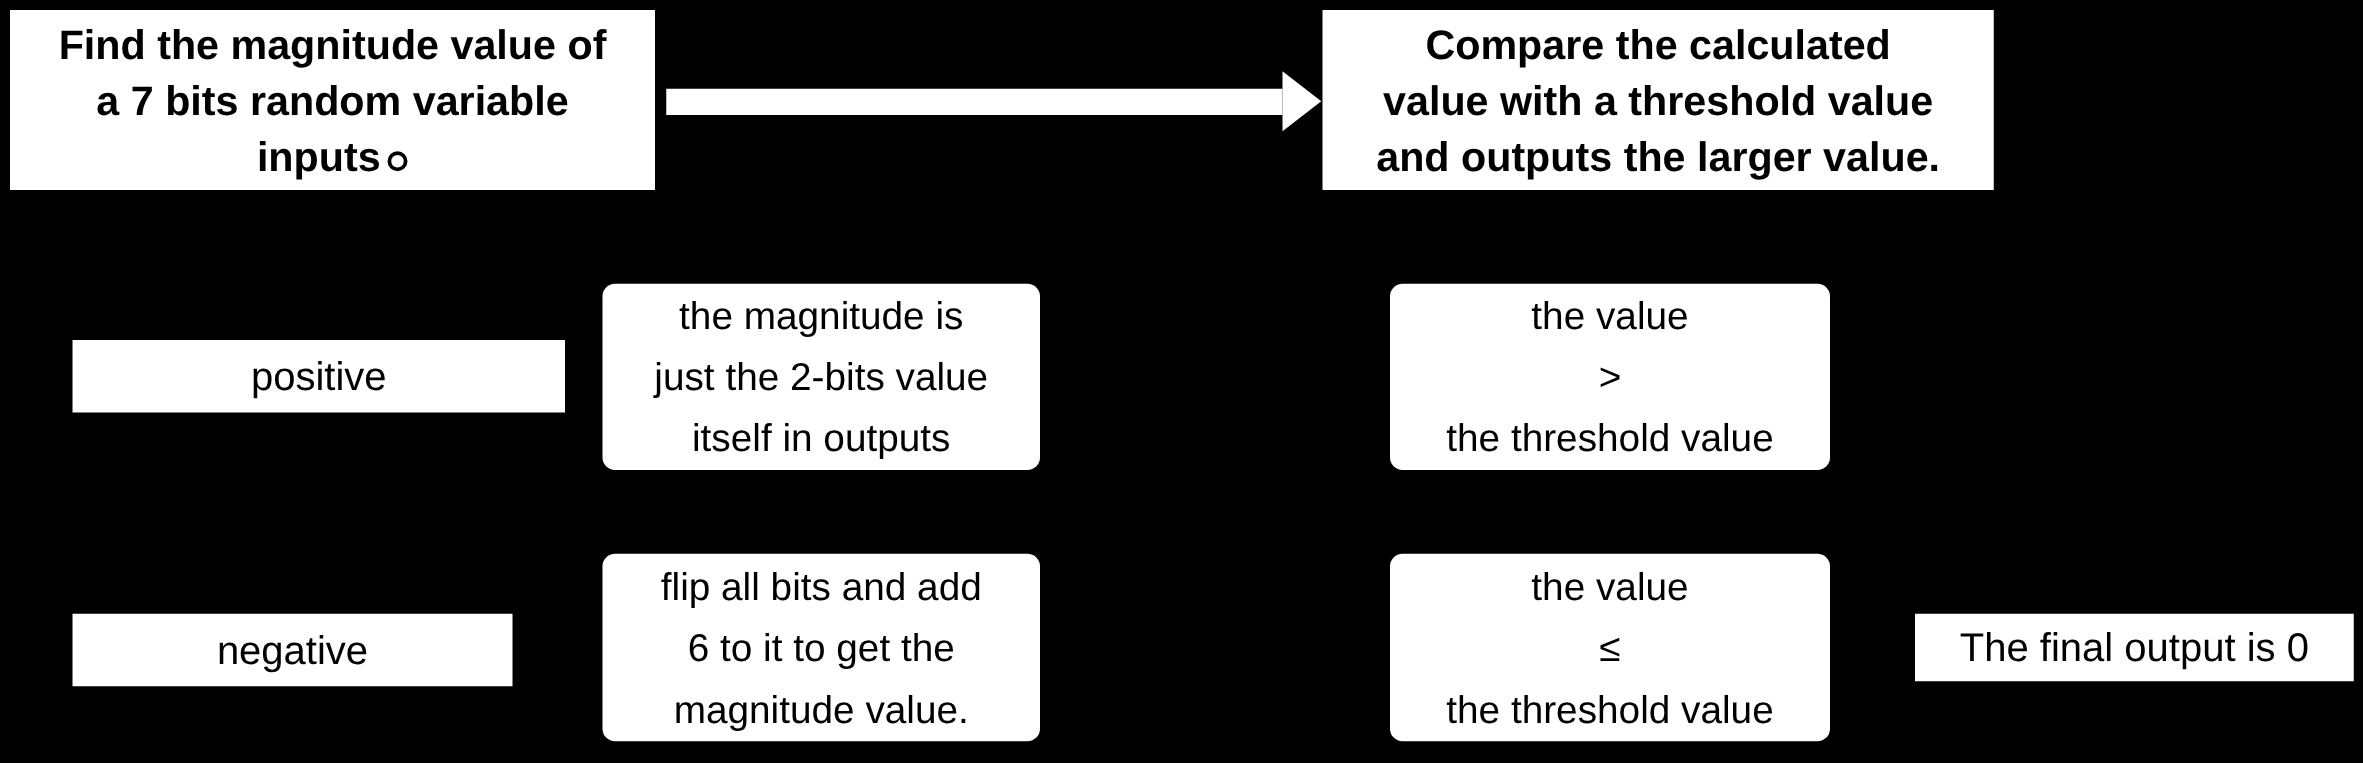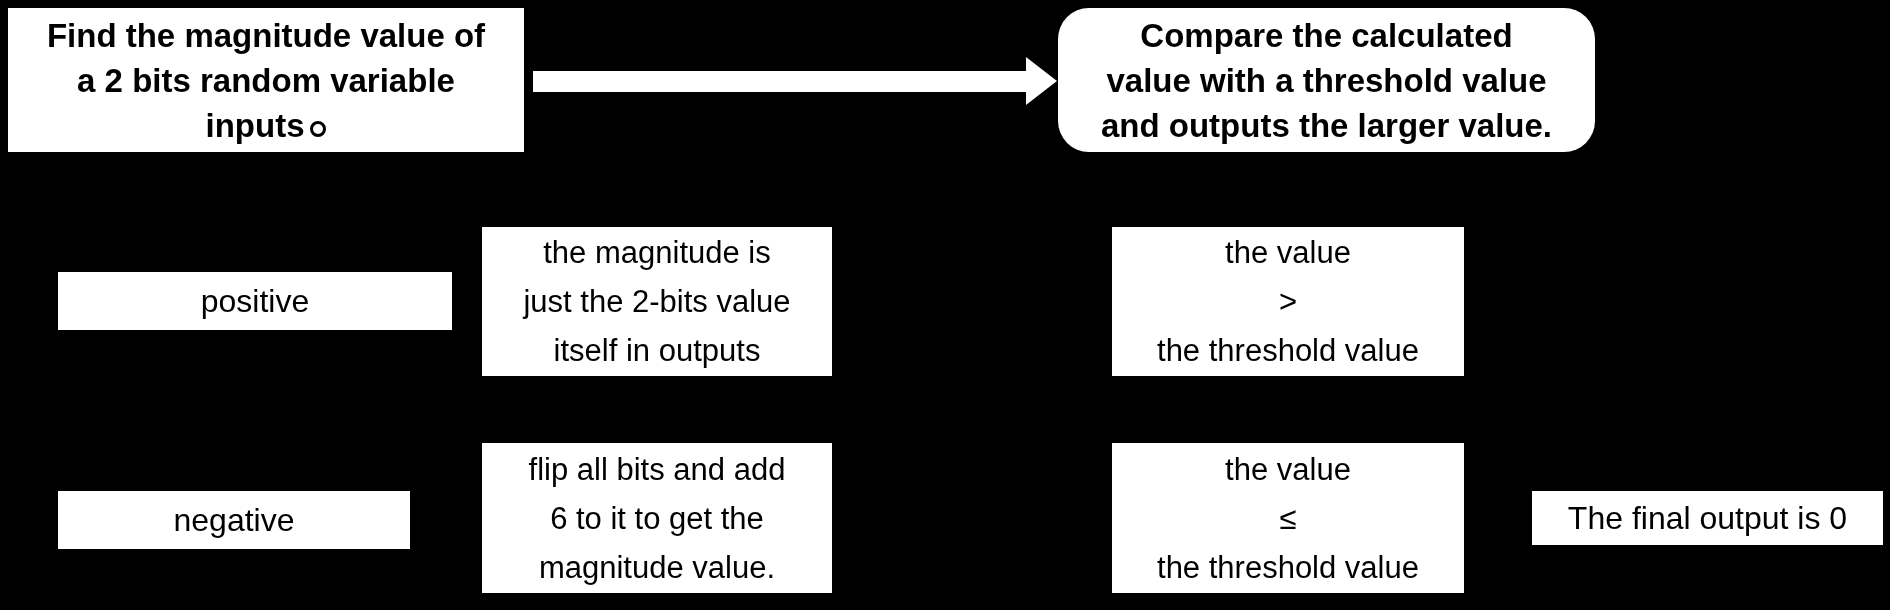--- a/index.html
+++ b/index.html
@@ -26,25 +26,26 @@
     text-align: center;
   }
   .box .line { white-space: nowrap; }
 
   .header-box {
     font-weight: bold;
     font-size: 33px;
     line-height: 45px;
   }
   #step1-box { left: 8px;    top: 8px; width: 516px; height: 144px; }
-  #step2-box { left: 1058px; top: 8px; width: 537px; height: 144px; border-radius: 31px; }
+  #step2-box { left: 1058px; top: 8px; width: 537px; height: 144px; }
 
   .body-box {
     font-size: 31px;
     line-height: 49px;
+    border-radius: 10px;
   }
   .label-box {
     font-size: 32px;
     line-height: 1;
   }
 
   #positive-box      { left: 58px;   top: 272px; width: 394px; height: 58px; }
   #action-pos-box    { left: 482px;  top: 227px; width: 350px; height: 149px; }
   #compare-pos-box   { left: 1112px; top: 227px; width: 352px; height: 149px; }
   #output-1-box      { left: 1532px; top: 272px; width: 351px; height: 59px; }
@@ -85,21 +86,21 @@
     vertical-align: 0;
   }
 </style>
 </head>
 <body>
 
 <div class="canvas">
 
   <div class="box header-box" id="step1-box">
     <div class="line">Find the magnitude value of</div>
-    <div class="line">a 2 bits random variable</div>
+    <div class="line">a 7 bits random variable</div>
     <div class="line"><span>inputs</span><span class="cjk-period"></span></div>
   </div>
 
   <div class="arrow-shaft"></div>
   <div class="arrow-head"></div>
 
   <div class="box header-box" id="step2-box">
     <div class="line">Compare the calculated</div>
     <div class="line">value with a threshold value</div>
     <div class="line">and outputs the larger value.</div>

